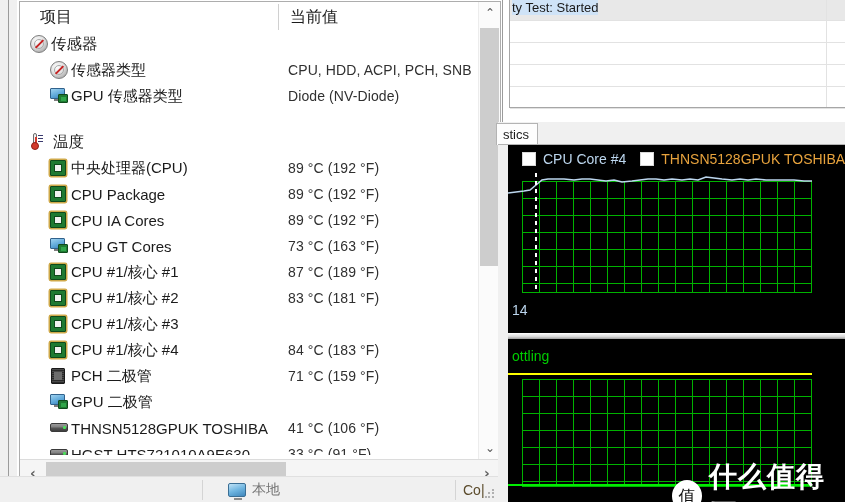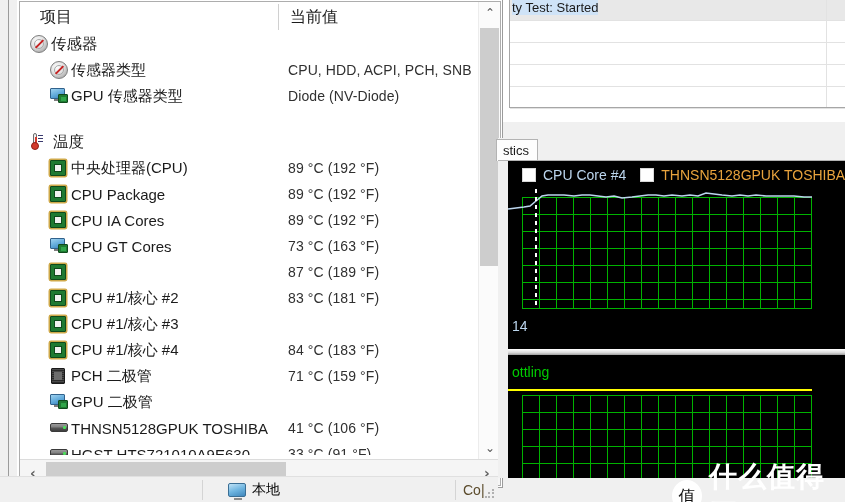--- a/index.html
+++ b/index.html
@@ -184,21 +184,21 @@
     color:#5a5a5a; font-size:12px; font-family:"DejaVu Sans", sans-serif;
   }
   .vs-arrow.up { top:0; }
   .vs-arrow.dn { bottom:0; }
   .vs-thumb {
     position:absolute; left:1px; right:1px; top:26px; height:238px; background:#cdcdcd;
   }
 
   
   .graph-panel {
-    position:absolute; left:498px; top:138px; width:347px; height:340px;
+    position:absolute; left:498px; top:122px; width:347px; height:380px;
     background:#0c4a6e;
   }
   .tabstrip {
     position:absolute; left:0; top:0; width:347px; height:23px; background:#f0f0f0;
   }
   .tab {
     position:absolute; left:-2px; top:1px; height:22px; padding:0 8px 0 6px;
     background:#fdfdfd; border:1px solid #b3b3b3; border-bottom:none;
     display:flex; align-items:center; font-size:13px; color:#1b1b1b;
   }
@@ -256,21 +256,21 @@
   .chart-title { position:absolute; font-size:14px; white-space:nowrap; }
 
   
   .statusbar {
     position:absolute; left:0; bottom:0; width:498px; height:26px;
     background:#f0f0f0; border-top:1px solid #e0e0e0;
     display:flex; align-items:center;
   }
   .sb-seg { position:absolute; top:0; height:26px; display:flex; align-items:center; }
   .sb-divider { position:absolute; top:3px; width:1px; height:20px; background:#d4d4d4; }
-  .sb-text { font-size:14px; color:#000000; }
+  .sb-text { font-size:14px; color:#737373; }
   .sb-mon {
     position:relative; width:18px; height:14px; margin-right:6px;
     background:linear-gradient(160deg,#bfe2f6 0%,#6fb5e0 50%,#3f86bb 100%);
     border:1px solid #3a6e94; border-radius:2px;
   }
   .sb-mon::after{
     content:""; position:absolute; left:5px; top:14px; width:8px; height:2px; background:#8a8a8a;
   }
   .sb-grip { position:absolute; right:3px; bottom:3px; width:10px; height:10px; }
   .sb-grip i {
@@ -384,20 +384,21 @@
           <span class="ico ic-gpu" style="left:30px">
             <span class="mon"></span>
               <span class="stand"></span>
               <span class="chip"></span>
           </span>
           <span class="label" style="left:51px">CPU GT Cores</span>
           <span class="value">73 °C  (163 °F)</span>
         </div>
         <div class="trow" style="top:228px">
           <span class="ico ic-cpu" style="left:30px"></span>
+          <span class="label" style="left:51px">CPU #1/核心 #1</span>
           <span class="value">87 °C  (189 °F)</span>
         </div>
         <div class="trow" style="top:254px">
           <span class="ico ic-cpu" style="left:30px"></span>
           <span class="label" style="left:51px">CPU #1/核心 #2</span>
           <span class="value">83 °C  (181 °F)</span>
         </div>
         <div class="trow" style="top:280px">
           <span class="ico ic-cpu" style="left:30px"></span>
           <span class="label" style="left:51px">CPU #1/核心 #3</span>

